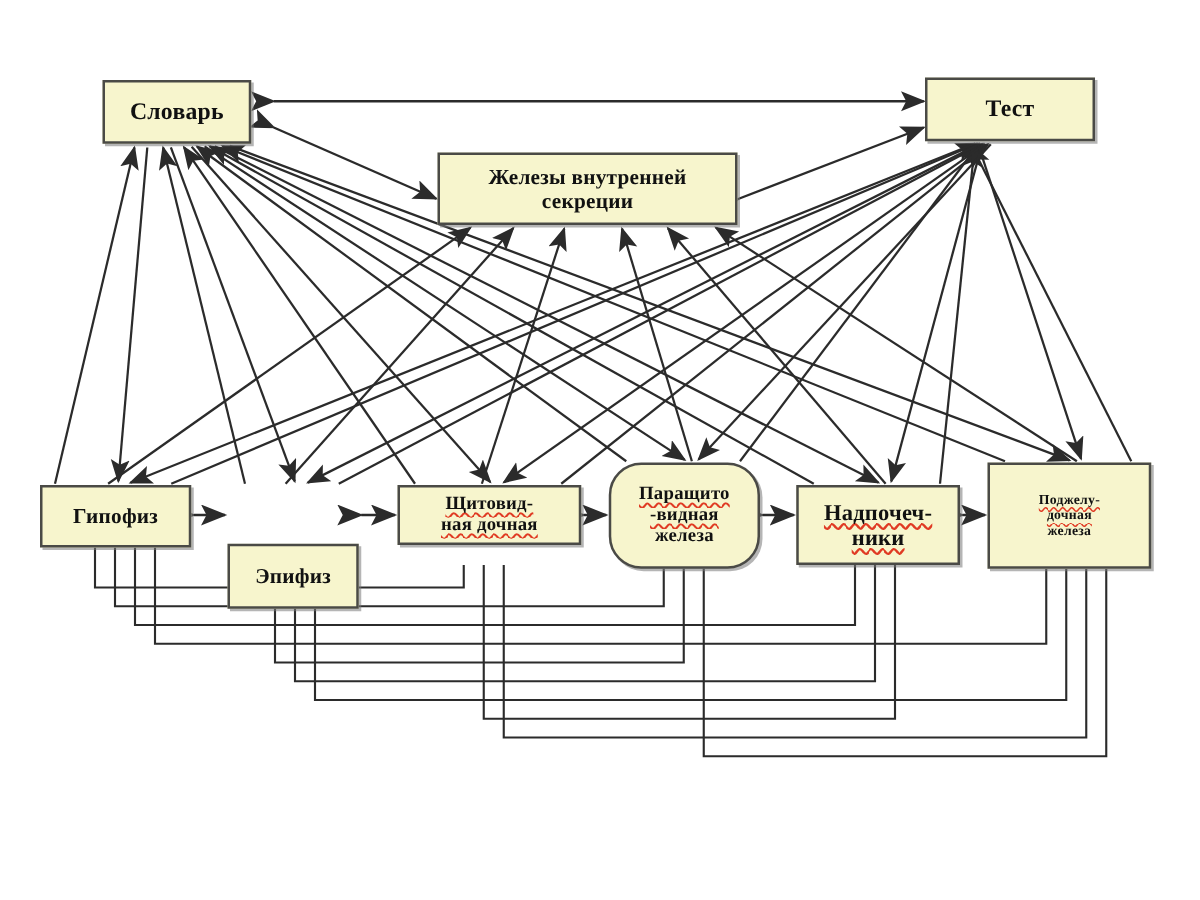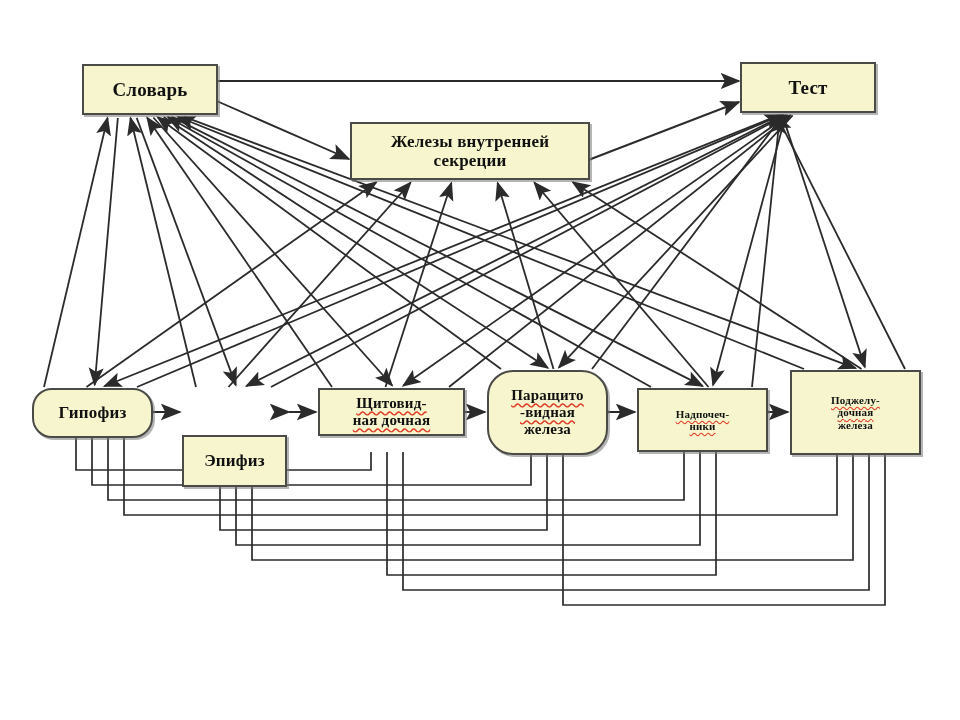--- a/index.html
+++ b/index.html
@@ -77,40 +77,40 @@
         <polyline points="108,438 108,500 684,500 684,452" stroke-width="1.7" fill="none"></polyline>
         <polyline points="124,438 124,515 837,515 837,455" stroke-width="1.7" fill="none"></polyline>
         <polyline points="220,440 220,530 547,530 547,455" stroke-width="1.7" fill="none"></polyline>
         <polyline points="236,440 236,545 700,545 700,452" stroke-width="1.7" fill="none"></polyline>
         <polyline points="252,440 252,560 853,560 853,455" stroke-width="1.7" fill="none"></polyline>
         <polyline points="387,452 387,575 716,575 716,452" stroke-width="1.7" fill="none"></polyline>
         <polyline points="403,452 403,590 869,590 869,455" stroke-width="1.7" fill="none"></polyline>
         <polyline points="563,455 563,605 885,605 885,455" stroke-width="1.7" fill="none"></polyline>
       </g>
   </svg>
-<div class="node" style="left: 82px; top: 64px; width: 136px; height: 51px; font-size: 19px;">
+<div class="node" style="left: 82px; top: 64px; width: 119px; height: 51px; font-size: 19px;">
       <span class="lbl"><span>Словарь</span></span>
     </div>
     <div class="node" style="left: 740px; top: 62px; width: 136px; height: 51px; font-size: 19px;">
       <span class="lbl"><span>Тест</span></span>
     </div>
     <div class="node" style="left: 350px; top: 122px; width: 240px; height: 58px; font-size: 17px;">
       <span class="lbl"><span>Железы внутренней</span><br><span>секреции</span></span>
     </div>
-    <div class="node" style="left: 32px; top: 388px; width: 121px; height: 50px; font-size: 17px; border-radius: 20px;">
+    <div class="node" style="left: 32px; top: 388px; width: 121px; height: 50px; font-size: 17px;">
       <span class="lbl"><span>Гипофиз</span></span>
     </div>
     <div class="node" style="left: 182px; top: 388px; width: 105px; height: 52px; font-size: 17px; margin-top: 47px;">
       <span class="lbl"><span>Эпифиз</span></span>
     </div>
     <div class="node" style="left: 318px; top: 388px; width: 147px; height: 48px; font-size: 15px;">
       <span class="lbl"><span class="spell">Щитовид-</span><br><span class="spell">ная дочная</span></span>
     </div>
     <div class="node" style="left: 487px; top: 370px; width: 121px; height: 85px; font-size: 15px; border-radius: 26px;">
       <span class="lbl"><span class="spell">Паращито</span><br><span class="spell">-видная</span><br><span>железа</span></span>
     </div>
-    <div class="node" style="left: 637px; top: 388px; width: 131px; height: 64px; font-size: 11px;">
+    <div class="node" style="left: 637px; top: 388px; width: 131px; height: 64px; font-size: 18px;">
       <span class="lbl"><span class="spell">Надпочеч-</span><br><span class="spell">ники</span></span>
     </div>
     <div class="node" style="left: 790px; top: 370px; width: 131px; height: 85px; font-size: 11px;">
       <span class="lbl"><span class="spell">Поджелу-</span><br><span class="spell">дочная</span><br><span>железа</span></span>
     </div>
   </div>
 
 </body></html>

